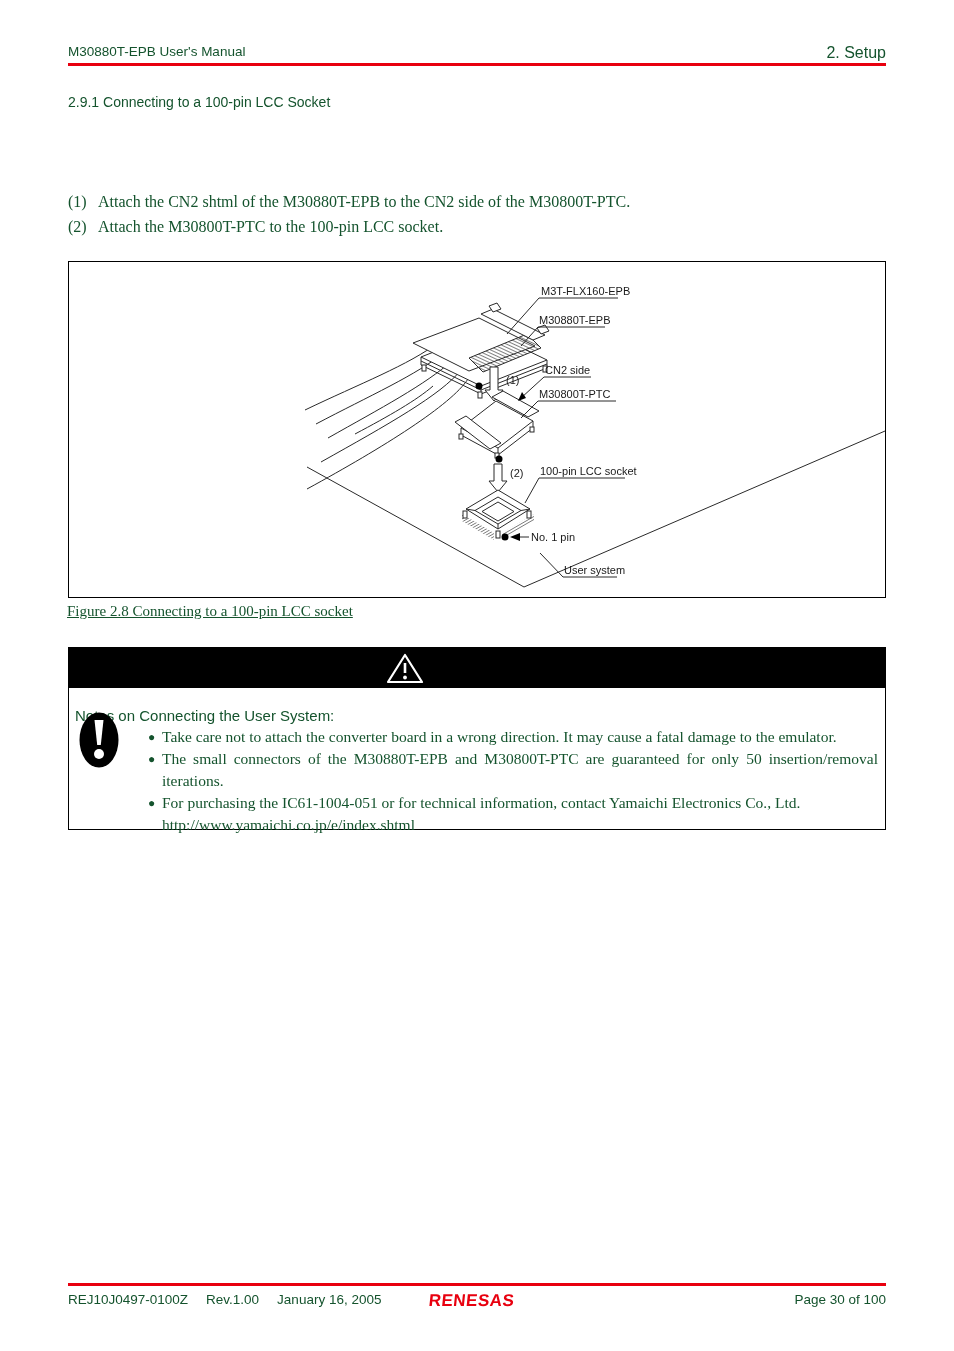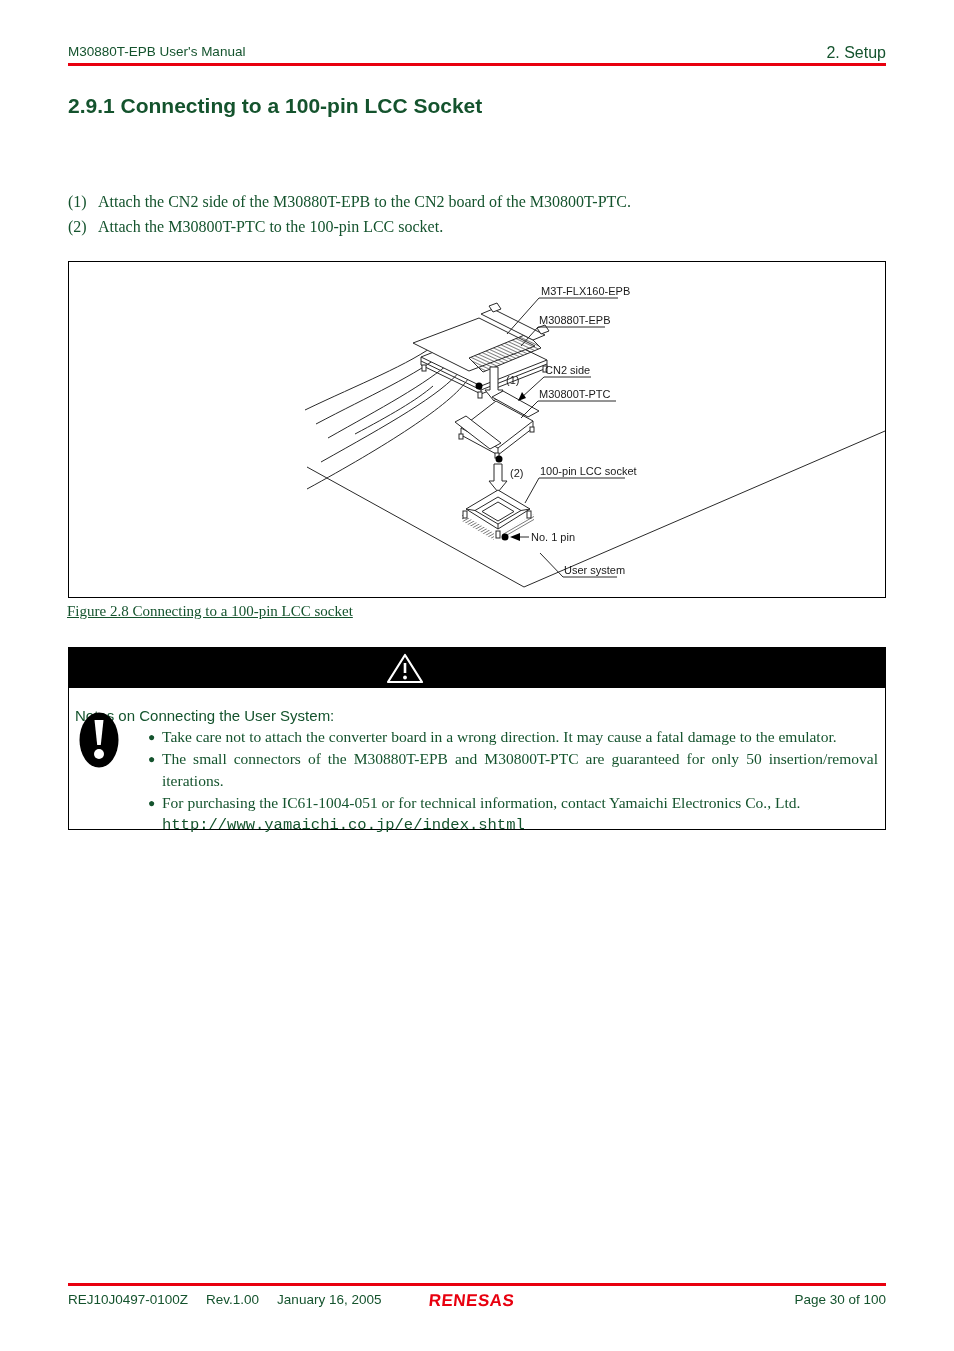--- a/index.html
+++ b/index.html
@@ -11,21 +11,21 @@
   .sans{font-family:"Liberation Sans",sans-serif;}
 
   
   .hdr-left{position:absolute;left:68px;top:44px;font-size:13.5px;}
   .hdr-right{position:absolute;right:68px;top:44px;font-size:16px;}
   .rule-red{position:absolute;left:68px;right:68px;height:3px;background:#e8000f;}
   .rule-top{top:63px;}
   .rule-bottom{top:1283px;}
 
   
-  .section-heading{position:absolute;left:68px;top:94px;font-size:21px;font-weight:bold;}
+  .section-heading{position:absolute;left:68px;top:94px;font-size:14px;}
   .intro{position:absolute;left:68px;top:115px;width:818px;font-size:16px;
          line-height:25px;text-align:justify;}
   .steps{position:absolute;left:68px;top:189px;width:818px;font-size:16px;line-height:25px;}
   .step{display:flex;}
   .step .marker{width:30px;flex:0 0 auto;}
   .step .stext{flex:1;}
 
   
   .figure-box{position:absolute;left:68px;top:261px;width:816px;height:335px;
               border:1px solid #000;}
@@ -36,21 +36,21 @@
                border:1px solid #000;box-sizing:content-box;}
   .caution-banner{position:relative;width:100%;height:40px;background:#000;}
   .banner-tri{position:absolute;left:316px;top:3px;}
   .caution-content{position:relative;padding:19px 8px 0 6px;}
   .notes-title{font-size:15px;}
   .notes-icon{position:absolute;left:10px;top:24px;}
   .bullets{margin:2px 0 0 73px;width:730px;font-size:15.5px;line-height:22px;}
   .bullet{display:flex;}
   .bullet .bmark{width:14px;flex:0 0 auto;font-size:12px;line-height:22px;}
   .bullet .btext{flex:1;text-align:justify;}
-  .bullet .blink{text-align:left;font-family:Liberation Mono, monospace;}
+  .bullet .blink{text-align:left;}
 
   
   .ftr{position:absolute;top:1292px;left:68px;right:68px;height:18px;
        font-size:13.5px;}
   .ftr-left span{margin-right:18px;}
   .ftr-logo{position:absolute;left:360px;top:-3px;}
   .ftr-right{position:absolute;right:0;top:0;}
 
   svg text{font-family:"Liberation Sans",sans-serif;font-size:11px;fill:#1a1a1a;}
   .ln{stroke:#2a2a2a;stroke-width:1;fill:none;}
@@ -64,21 +64,21 @@
 
   <div class="hdr-left sans">M30880T-EPB User's Manual</div>
   <div class="hdr-right sans">2. Setup</div>
   <div class="rule-red rule-top"></div>
 
   <div class="section-heading sans">2.9.1 Connecting to a 100-pin LCC Socket</div>
 
   <div class="steps">
     <div class="step">
       <span class="marker">(1)</span>
-      <span class="stext">Attach the CN2 side of the M30880T-EPB to the CN2 board of the M30800T-PTC.</span>
+      <span class="stext">Attach the CN2 shtml of the M30880T-EPB to the CN2 side of the M30800T-PTC.</span>
     </div>
     <div class="step">
       <span class="marker">(2)</span>
       <span class="stext">Attach the M30800T-PTC to the 100-pin LCC socket.</span>
     </div>
   </div>
 
   <div class="figure-box">
     <svg width="816" height="335" viewBox="0 0 816 335">
       <defs>

